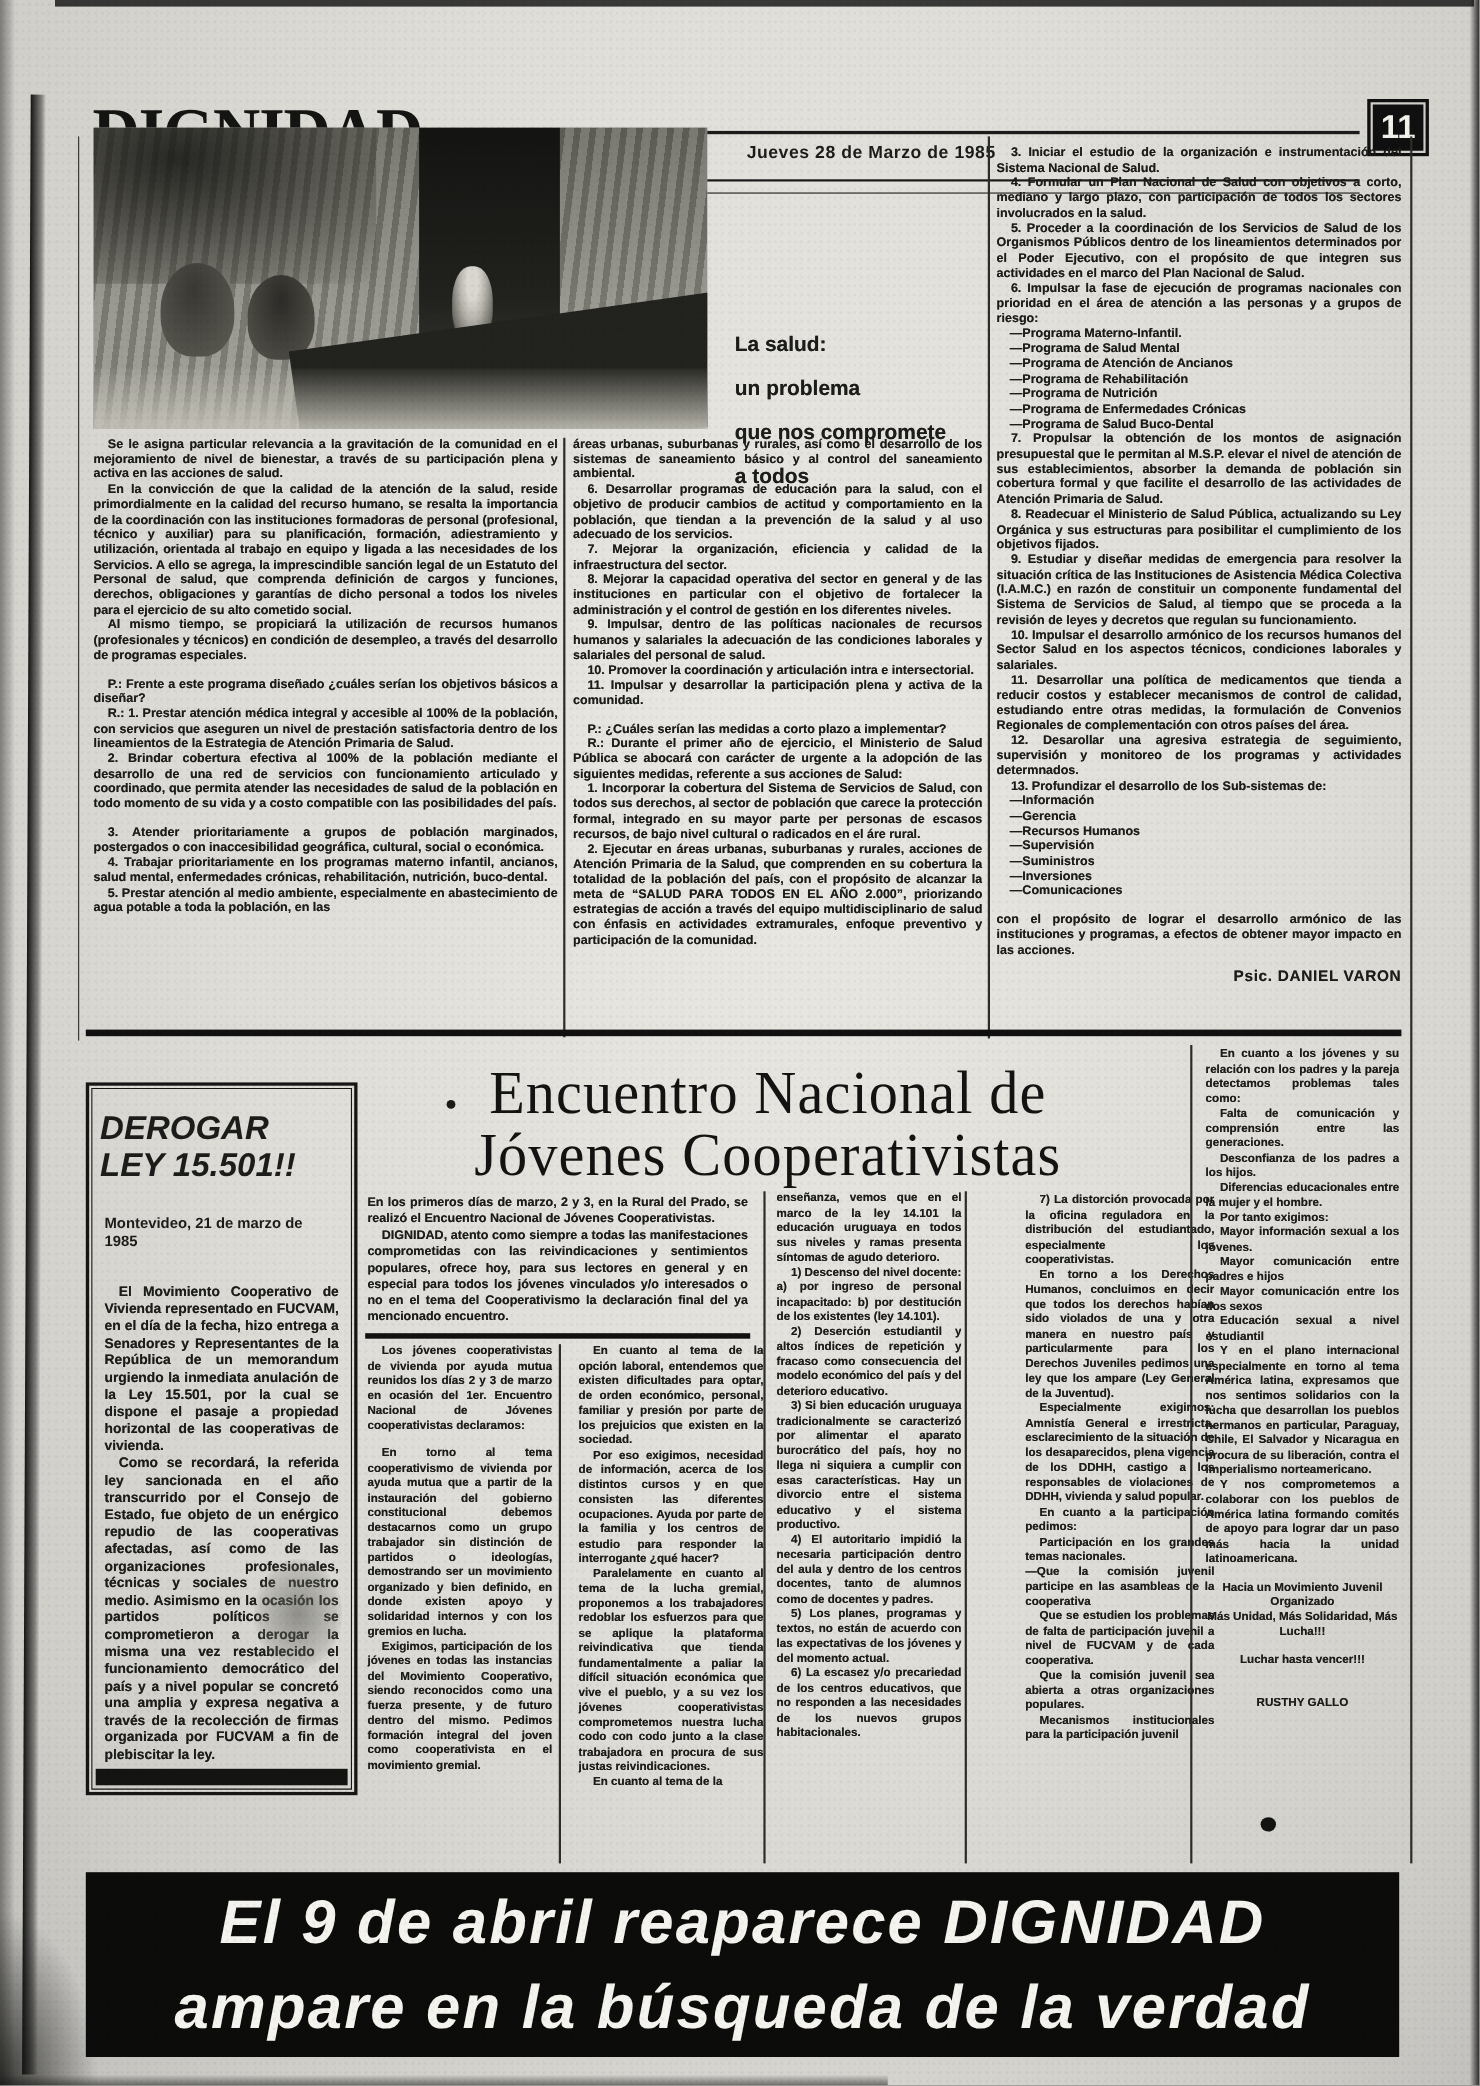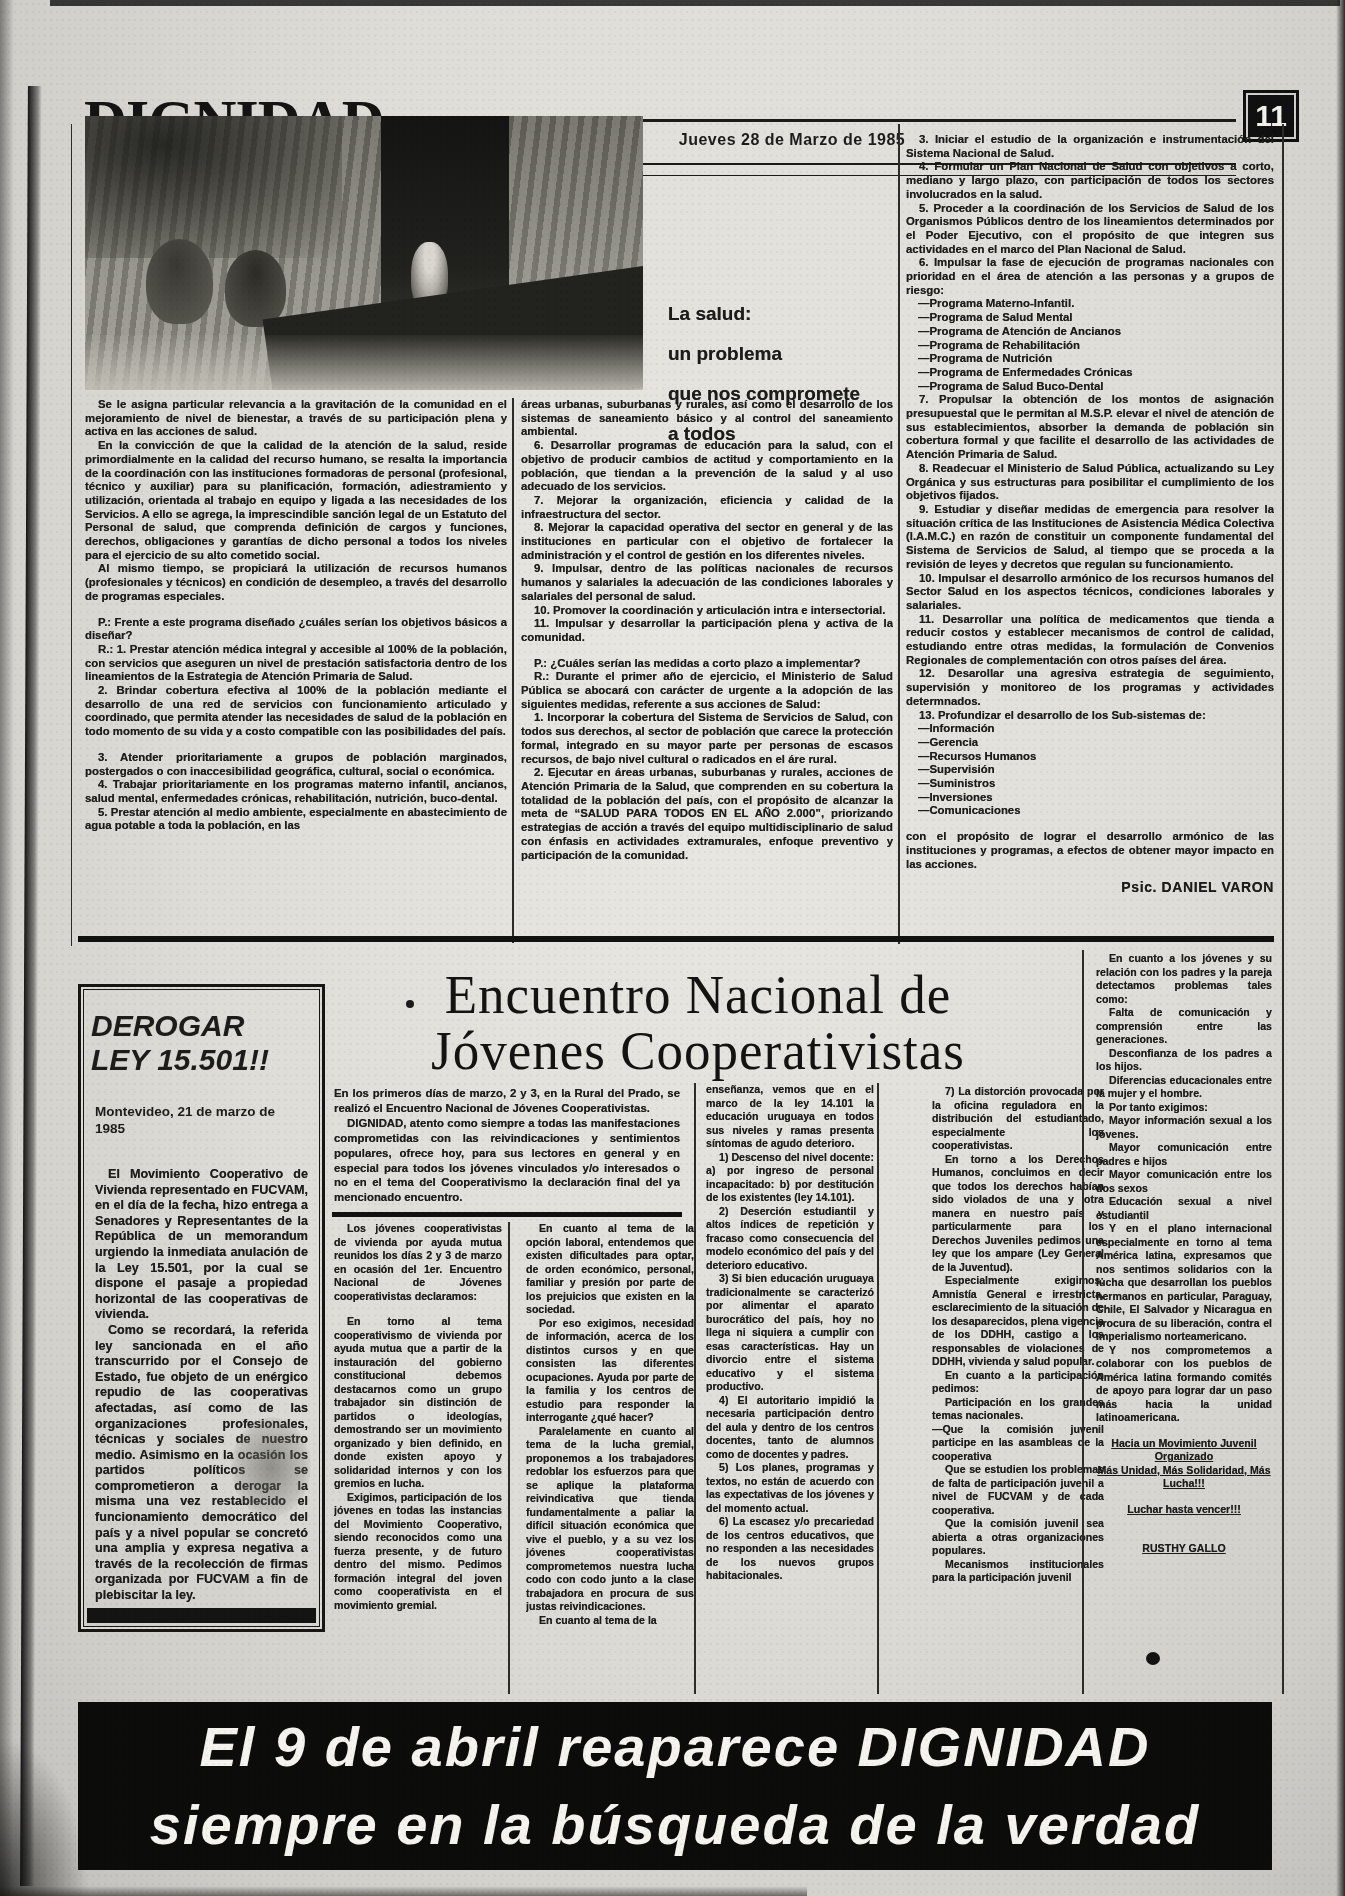--- a/index.html
+++ b/index.html
@@ -57,21 +57,21 @@
     background:linear-gradient(180deg, rgba(205,203,194,.05), rgba(196,194,184,.9));}
 
   
   .caption{position:absolute; left:652px; top:286px; width:242px;}
   .caption .p{font:bold 19px/24px "Liberation Sans", sans-serif; text-align:left; text-indent:0; margin:16px;}
 
   
   .p{margin:0; text-indent:13px; text-align:justify; text-shadow:0 0 .4px rgba(25,25,22,.7);}
   .ni{text-indent:0;}
   .li{text-indent:0; text-align:left; padding-left:12px;}
-  .ctr{text-indent:0; text-align:center;text-decoration:underline;}
+  .ctr{text-indent:0; text-align:center;}
   .gap{margin-top:12px;}
   .gap2{margin-top:26px;}
   .sig{margin-top:10px; text-align:right; text-indent:0; font-size:14px !important; letter-spacing:.6px;}
 
   
   .a1 .p{font:bold 11.4px/13.7px "Liberation Sans", sans-serif;}
   .col{position:absolute; overflow:hidden;}
   #col-a{left:85px;  top:398px; width:422px; height:542px;}
   #col-b{left:521px; top:398px; width:372px; height:548px;}
   #col-c{left:906px; top:133px; width:368px; height:812px;}
@@ -290,21 +290,21 @@
     </div>
 
   <div id="vr3" class="vrule"></div>
   <div id="vr4" class="vrule"></div>
   <div id="vr5" class="vrule"></div>
   <div id="vr6" class="vrule"></div>
   <div class="ink-dot"></div>
 
   <div class="banner">
     <div class="bline">El  9  de abril  reaparece  DIGNIDAD</div>
-    <div class="bline">siempre en la búsqueda de la verdad</div>
+    <div class="bline">ampare en la búsqueda de la verdad</div>
   </div>
 
   <div class="edge-left"></div>
   <div class="edge-left2"></div>
   <div class="edge-top"></div>
   <div class="edge-right"></div>
   <div class="edge-bottom"></div>
   <div class="corner-blob"></div>
   <div class="grain"></div>
 

